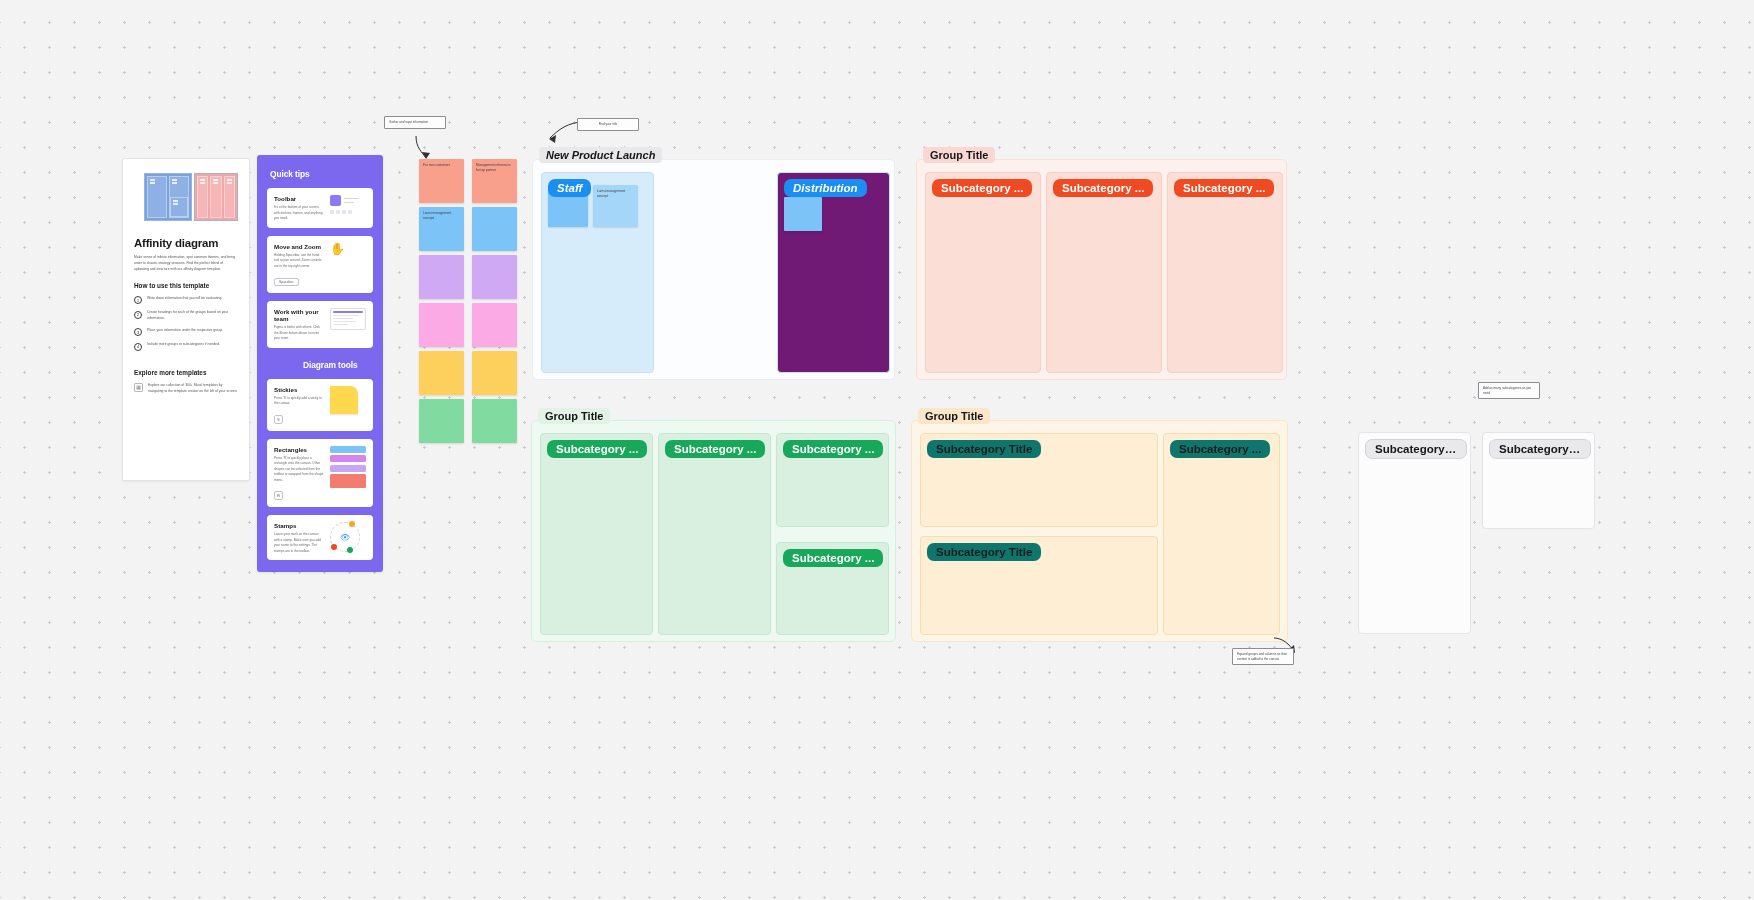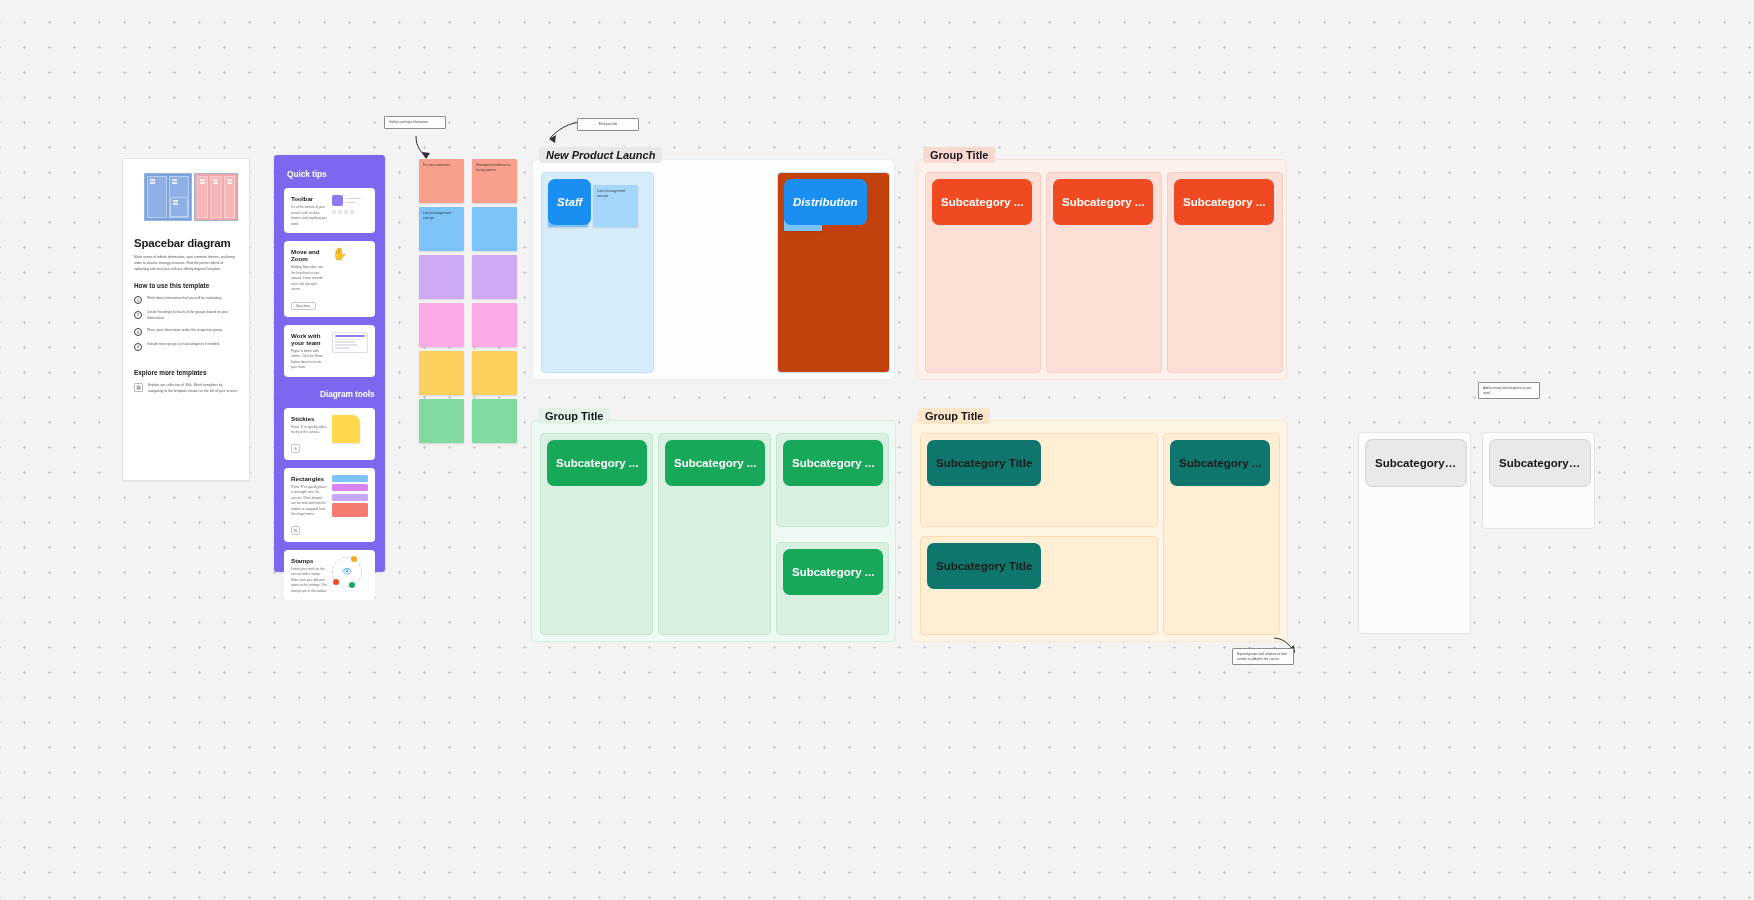--- a/index.html
+++ b/index.html
@@ -44,21 +44,21 @@
     border:1px solid #3c3c40; font-size:4.4px; color:#3c3c40;
     display:flex; align-items:center; justify-content:center; margin-top:.5px;
   }
   .step-txt { font-size:3.4px; line-height:1.7; color:#57575c; }
   #explore-box { display:flex; gap:5px; margin-top:5px; align-items:flex-start; }
   .explore-ic { min-width:9px; width:9px; height:9px; border:1px solid #b9b9bf; border-radius:1px; display:flex; align-items:center; justify-content:center; }
   .explore-ic span { font-size:5px; color:#77777d; }
 
   
   #tips-panel {
-    left:274px; top:155px; width:111px; height:417px;
+    left:257px; top:155px; width:126px; height:417px;
     background:#7b68ee; border-radius:3px; padding:11px 10px;
     box-shadow:0 1px 3px rgba(0,0,0,.07);
   }
   .tips-h { color:#fff; font-size:8.4px; font-weight:bold; margin:3px 0 9px 3px; letter-spacing:-.1px; }
   .tip-card {
     background:#fff; border-radius:4px; padding:7px 7px 6px;
     margin-bottom:8px; display:flex; gap:5px; overflow:hidden; position:relative;
   }
   .tip-body { flex:1; min-width:0; }
   .tip-t { font-size:6.2px; font-weight:bold; color:#17171a; margin-bottom:3px; }
@@ -94,21 +94,21 @@
     font-size:11px; font-weight:bold; color:#16161a;
     padding:2px 7px; border-radius:4px; white-space:nowrap;
     z-index:4;
   }
   .col {
     position:absolute; border-radius:4px; border:1px solid transparent;
   }
   .col-title {
     position:absolute; top:6px; left:6px;
     font-size:11.5px; font-weight:bold;
-    padding:17px 9px; border-radius:7px; white-space:nowrap;
+    padding:3px 9px; border-radius:7px; white-space:nowrap;
     overflow:hidden; text-overflow:ellipsis; z-index:3;
   }
   .pill-blue { background:#1b8ef2; color:#fff; }
   .pill-red  { background:#ef4a21; color:#fff; }
   .pill-green{ background:#17a85a; color:#fff; }
   .pill-orange{background:#0f766e; color:#1c1c1c; }
   .pill-white{ background:#e9e9ec; color:#17171a; border:1px solid #d3d3d8; }
 
   
   .anno {
@@ -144,21 +144,21 @@
         </div>
       <div class="hero-note r">
           <span class="hero-tick"></span>
         </div>
       <div class="hero-note r">
           <span class="hero-tick"></span>
         </div>
     </div>
   </div>
 
-  <div id="info-title">Spacebar diagram</div>
+  <div id="info-title">Affinity diagram</div>
   <div class="info-p">Make sense of infinite information, spot common themes, and bring order to chaotic strategy sessions. Find the perfect blend of upbeating and structure with our affinity diagram template.</div>
 
   <div class="info-h2">How to use this template</div>
 
   <div class="info-step">
     <div class="step-num">1</div>
     <div class="step-txt">Write down information that you will be evaluating.</div>
   </div>
   <div class="info-step">
     <div class="step-num">2</div>
@@ -298,21 +298,21 @@
 <div class="frame" style="left:532px;top:159px;width:363px;height:221px;background:#fbfdfe;border-color:#e7eff4;font-style:italic;">
   <div class="frame-title" style="background:#e8e8ea;">New Product Launch</div>
 
   <div class="col" style="left:8px;top:12px;width:113px;height:201px;background:#d7ecfb;border-color:#c2e0f6;">
     <div class="col-title pill-blue">Staff</div>
     <div class="sticky" style="position:absolute;left:6px;top:12px;background:#7cc4f7;width:40px;height:42px;"></div>
     <div class="sticky" style="position:absolute;left:51px;top:12px;background:#a3d6f9;width:45px;height:42px;">Latest management concept</div>
   </div>
 
 
-  <div class="col" style="left:244px;top:12px;width:113px;height:201px;background:#c2410c;border-color:#c2e0f6;">
+  <div class="col" style="left:244px;top:12px;width:113px;height:201px;background:#701a75;border-color:#c2e0f6;">
     <div class="col-title pill-blue">Distribution</div>
     <div class="sticky" style="position:absolute;left:6px;top:24px;background:#7cc4f7;width:38px;height:34px;"></div>
   </div>
 </div>
 
 <div class="frame" style="left:916px;top:159px;width:371px;height:221px;background:#fdf1ee;border-color:#fadfd8;">
   <div class="frame-title" style="background:#fad8d2;">Group Title</div>
 
   <div class="col" style="left:8px;top:12px;width:116px;height:201px;background:#fbdfd7;border-color:#f7cfc4;">
     <div class="col-title pill-red" style="max-width:104px;">Subcategory ...</div>

